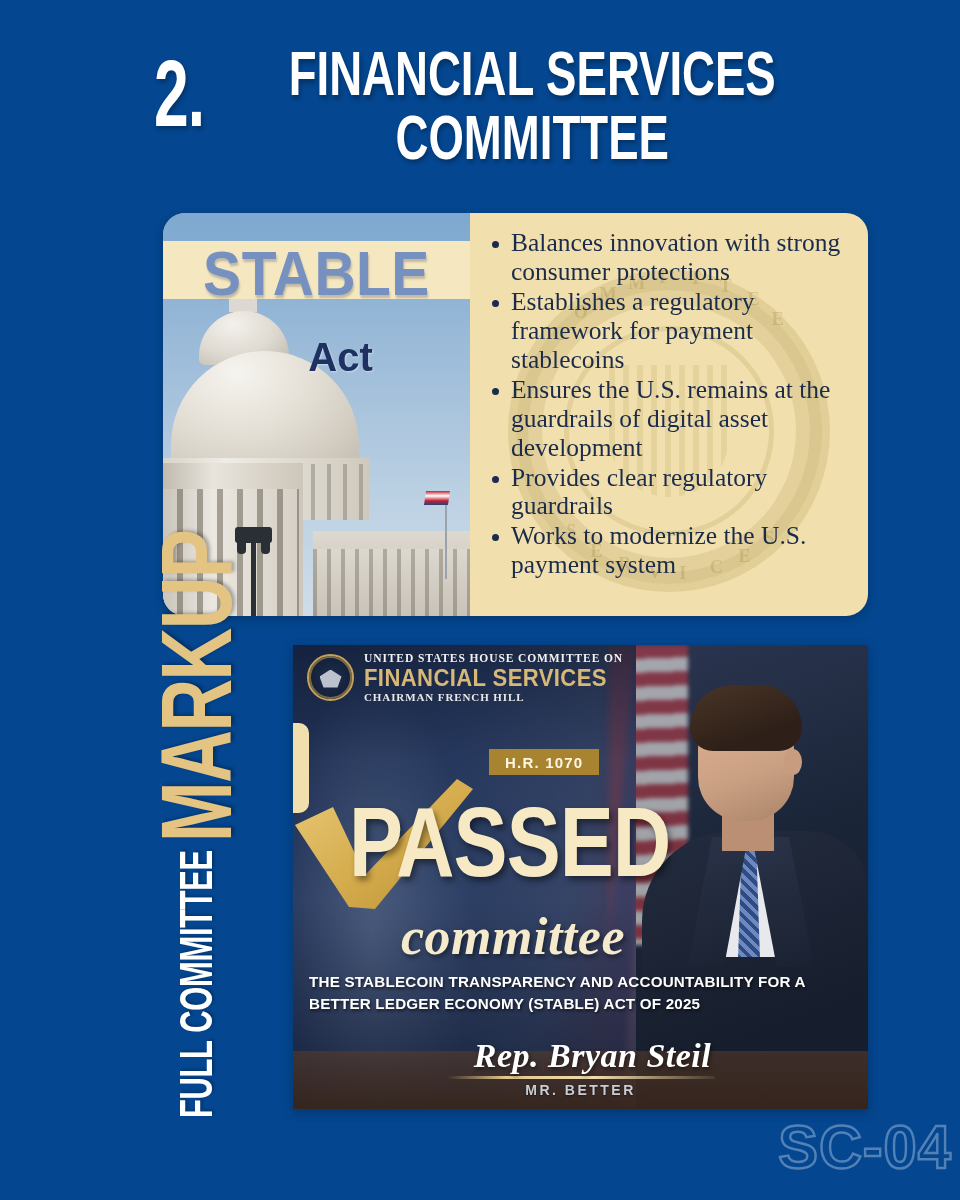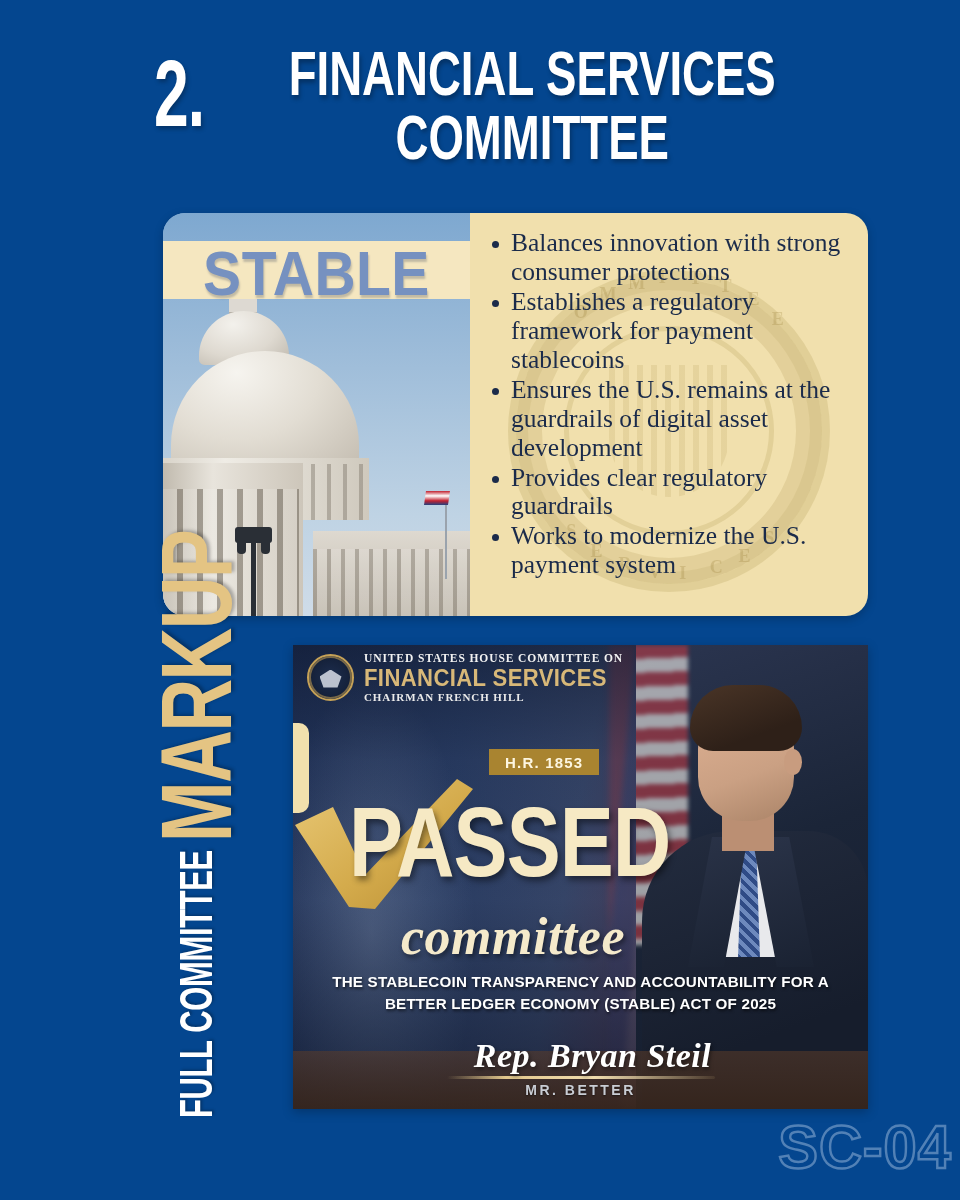--- a/index.html
+++ b/index.html
@@ -508,21 +508,21 @@
     font-size: 52px;
     color: #f5eacb;
     letter-spacing: 0.5px;
     text-shadow: 2px 3px 5px rgba(0,0,0,0.45);
   }
 
   .pc-caption {
     position: absolute;
     left: 0; top: 326px;
     width: 100%;
-    text-align: center;
+    text-align: left;
     font-family: "Liberation Sans", sans-serif;
     font-weight: 700;
     font-size: 15.2px;
     letter-spacing: 0.2px;
     line-height: 1.42;
     color: #ffffff;
     text-shadow: 1px 2px 3px rgba(0,0,0,0.6);
     padding: 0 16px;
   }
 
@@ -596,20 +596,21 @@
     <div class="dome-main"></div>
     <div class="dome-drum"></div>
     <div class="portico"></div>
     <div class="wing"></div>
     <div class="lamp-post"></div>
     <div class="lamp-head"></div>
     <div class="flag-pole"></div>
     <div class="flag"></div>
     <div class="stable-band"></div>
     <div class="stable-word">STABLE</div>
+    <div class="act-word">Act</div>
   </div>
 
   <div class="bullets-panel">
     <div class="seal-watermark"></div>
     <div class="seal-ring-text">
       <span style="transform:rotate(-52deg) translate(0,-148px) rotate(52deg);">C</span>
       <span style="transform:rotate(-40deg) translate(0,-148px) rotate(40deg);">O</span>
       <span style="transform:rotate(-28deg) translate(0,-148px) rotate(28deg);">M</span>
       <span style="transform:rotate(-16deg) translate(0,-148px) rotate(16deg);">M</span>
       <span style="transform:rotate(-4deg) translate(0,-148px) rotate(4deg);">I</span>
@@ -680,21 +681,21 @@
         <linearGradient id="ckg" x1="0" y1="0" x2="1" y2="1">
           <stop offset="0%" stop-color="#e9c977"></stop>
           <stop offset="55%" stop-color="#d4ab4c"></stop>
           <stop offset="100%" stop-color="#b98e33"></stop>
         </linearGradient>
       </defs>
       <path d="M6 62 L44 44 L76 112 L168 16 L184 26 L86 146 L60 144 Z" fill="url(#ckg)"></path>
     </svg>
   </div>
 
-  <div class="hr-badge">H.R. 1853</div>
+  <div class="hr-badge">H.R. 1070</div>
 
   <div class="passed-word">PASSED</div>
   <div class="committee-word">committee</div>
 
   <div class="pc-caption">THE STABLECOIN TRANSPARENCY AND ACCOUNTABILITY FOR A BETTER LEDGER ECONOMY (STABLE) ACT OF 2025</div>
 
   <div class="desk"></div>
 
   <div class="signature-block">
     <div class="signature">Rep. Bryan Steil</div>

